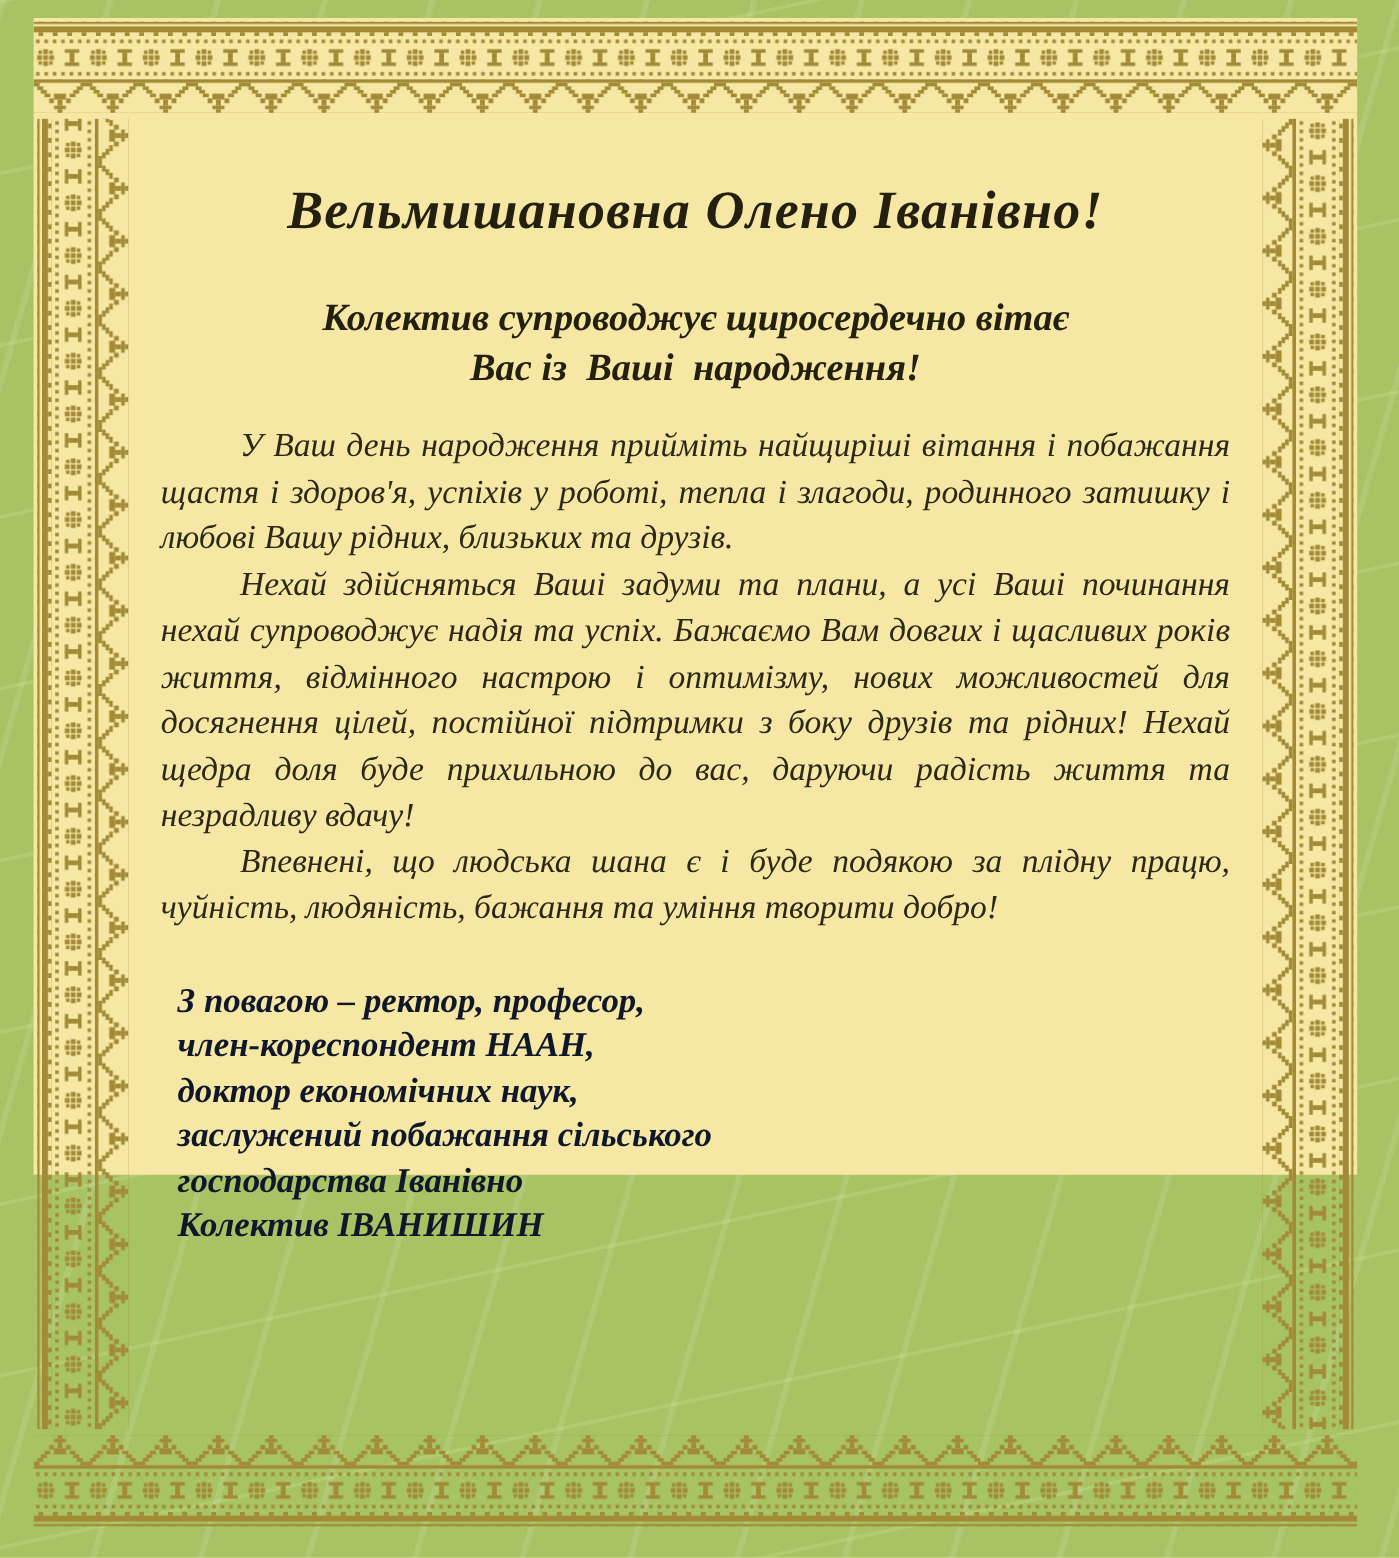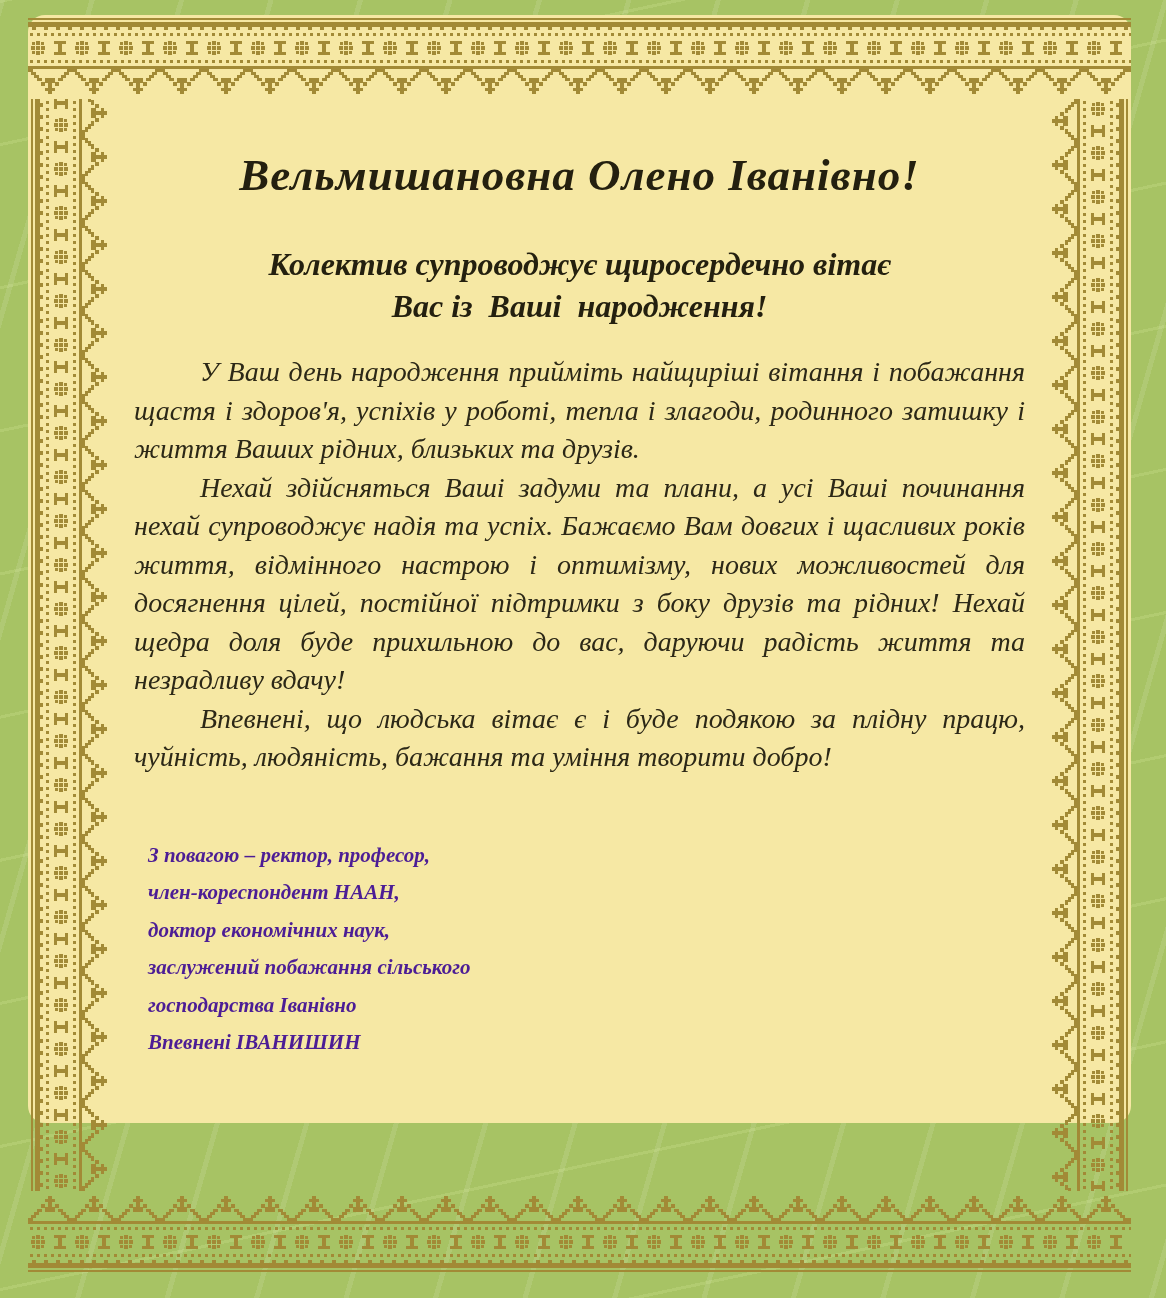--- a/index.html
+++ b/index.html
@@ -9,23 +9,22 @@
     font-family:"Liberation Serif","DejaVu Serif",serif;
   }
   
   body::before{
     content:"";position:absolute;inset:0;pointer-events:none;
     background:
       repeating-linear-gradient(106deg, rgba(255,255,255,.10) 0 5px, rgba(255,255,255,0) 5px 86px),
       repeating-linear-gradient(168deg, rgba(210,230,150,.25) 0 3px, rgba(210,230,150,0) 3px 140px);
   }
   .card{
-    position:absolute;left:28px;top:15px;width:1103px;height:1108px;
+    position:absolute;left:28px;top:15px;width:1103px;height:964px;
     background:#f6e8a4;
-    border-radius:17px;
   }
   .border-art{position:absolute;left:0;top:0;}
   .content{
     position:absolute;left:82px;right:82px;top:82px;bottom:82px;
     color:#2a261a;
   }
   .title{
     margin-top:52px;text-align:center;
     font-size:45px;font-weight:bold;font-style:italic;
     letter-spacing:1px;color:#24200f;
@@ -35,23 +34,23 @@
     font-size:32px;font-weight:bold;font-style:italic;
     line-height:42px;white-space:pre-wrap;color:#24200f;
   }
   .body-text{
     margin-top:26px;padding:0 24px;
     font-size:28px;font-style:italic;line-height:38.5px;
     text-align:justify;color:#2c2817;
   }
   .body-text p{margin:0;text-indent:66px;}
   .signature{
-    margin-top:60px;padding-left:38px;
-    font-size:21px;font-weight:bold;font-style:italic;
-    line-height:37.5px;color:#4c1d95;
+    margin-top:39px;padding-left:38px;
+    font-size:29px;font-weight:bold;font-style:italic;
+    line-height:37.5px;color:#0f172a;
   }
   .signature div{white-space:pre-wrap;}
 </style>
 </head>
 <body>
 
 <div class="card">
 
   <svg class="border-art" width="1103" height="1260" viewBox="0 0 1103 1260" aria-hidden="true">
     <defs>
@@ -133,28 +132,28 @@
   <div class="content">
 
     <div class="title">Вельмишановна Олено Іванівно!</div>
 
     <div class="salutation">
       <div class="salutation-line">Колектив супроводжує щиросердечно вітає</div>
       <div class="salutation-line">Вас із  Ваші  народження!</div>
     </div>
 
     <div class="body-text">
-      <p>У Ваш день народження прийміть найщиріші вітання і побажання щастя і здоров'я, успіхів у роботі, тепла і злагоди, родинного затишку і життя Ваших рідних, близьких та друзів.</p>
+      <p>У Ваш день народження прийміть найщиріші вітання і побажання щастя і здоров'я, успіхів у роботі, тепла і злагоди, родинного затишку і любові Вашу рідних, близьких та друзів.</p>
       <p>Нехай здійсняться Ваші задуми та плани, а усі Ваші починання нехай супроводжує надія та успіх. Бажаємо Вам довгих і щасливих років життя, відмінного настрою і оптимізму, нових можливостей для досягнення цілей, постійної підтримки з боку друзів та рідних! Нехай щедра доля буде прихильною до вас, даруючи радість життя та незрадливу вдачу!</p>
-      <p>Впевнені, що людська вітає є і буде подякою за плідну працю, чуйність, людяність, бажання та уміння творити добро!</p>
+      <p>Впевнені, що людська шана є і буде подякою за плідну працю, чуйність, людяність, бажання та уміння творити добро!</p>
     </div>
 
     <div class="signature">
       <div>З повагою – ректор, професор,</div>
       <div>член-кореспондент НААН,</div>
       <div>доктор економічних наук,</div>
       <div>заслужений побажання сільського</div>
       <div>господарства Іванівно</div>
-      <div>Впевнені ІВАНИШИН</div>
+      <div>Колектив ІВАНИШИН</div>
     </div>
 
   </div>
 </div>
 
 </body></html>

